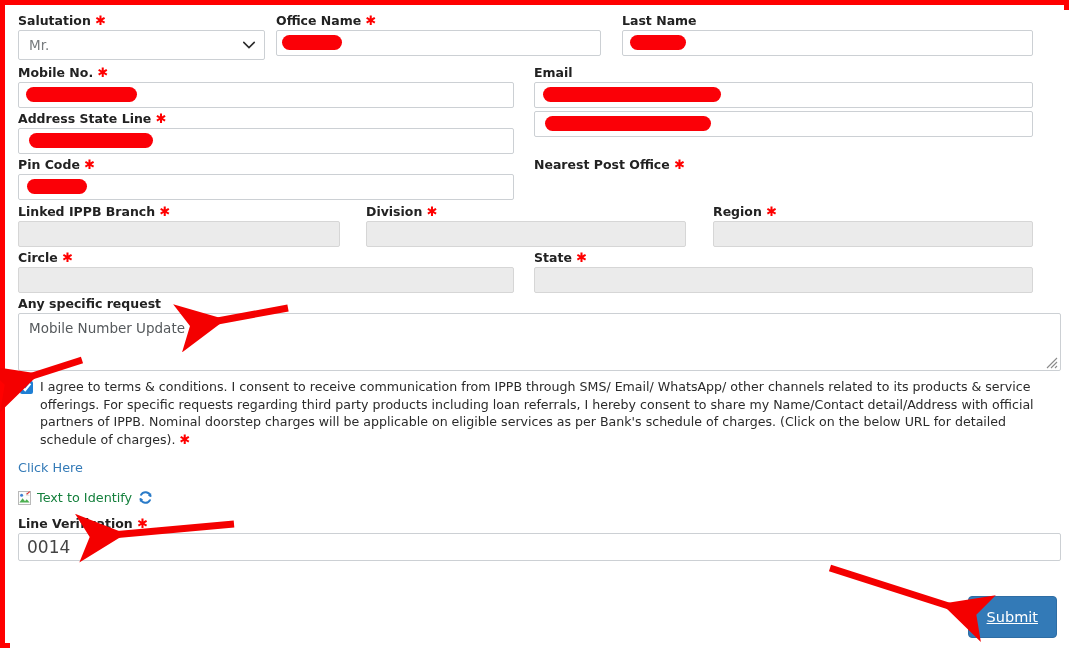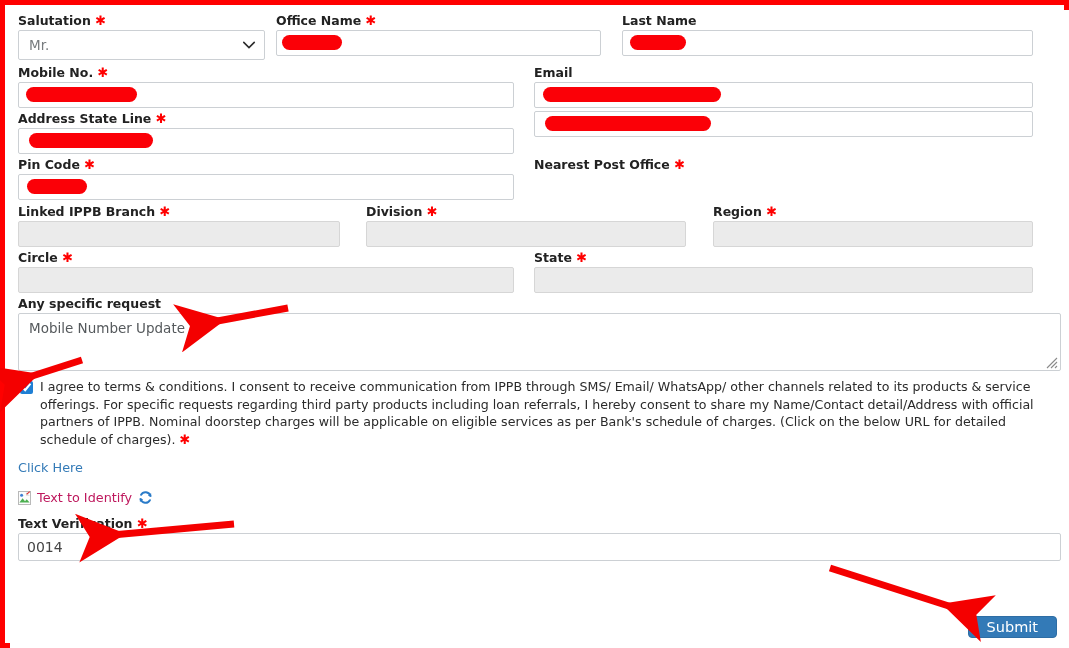--- a/index.html
+++ b/index.html
@@ -137,34 +137,35 @@
   }
 
   .captcha-row {
     display: flex;
     align-items: center;
     gap: 6px;
     margin-top: 12px;
     height: 18px;
   }
   .brokenimg { width: 13px; height: 14px; display:block; }
-  .captcha-alt { font-size: 12.8px; color: #be185d; }
+  .captcha-alt { font-size: 12.8px; color: #15803d; }
   .refresh-ico { width: 15px; height: 15px; display: block; cursor: pointer; }
 
   .submit-btn {
     position: absolute;
     right: 12px; bottom: 10px;
     background: #337ab7;
     border: 1px solid #2e6da4;
     border-radius: 4px;
     color: #ffffff;
     font-family: "DejaVu Sans", "Liberation Sans", sans-serif;
     font-size: 14.5px;
-    padding: 2px 18px;
+    padding: 12px 18px;
     cursor: pointer;
+    text-decoration: underline;
   }
 
   
   .anno {
     position: absolute;
     left: 0; top: 0;
     width: 1069px; height: 648px;
     pointer-events: none;
   }
 </style>
@@ -319,22 +320,22 @@
           <path d="M13.2 6.3 A5.4 5.4 0 0 0 3.3 5.1" stroke="#2a7bc8" stroke-width="2.1" fill="none" stroke-linecap="round"></path>
           <path d="M2.8 9.7 A5.4 5.4 0 0 0 12.7 10.9" stroke="#2a7bc8" stroke-width="2.1" fill="none" stroke-linecap="round"></path>
           <path d="M13.9 3.3 L14.3 7.1 L10.6 6.2 Z" fill="#2a7bc8"></path>
           <path d="M2.1 12.7 L1.7 8.9 L5.4 9.8 Z" fill="#2a7bc8"></path>
         </svg>
       </span>
     </div>
 
     
     <div class="row" style="position:relative; margin-top:10px;">
-      <label class="fld-label"><span>Text Verification</span> <span class="req">✱</span></label>
-      <input class="inp" style="height: 28px; font-size: 14px;" value="0014">
+      <label class="fld-label"><span>Line Verification</span> <span class="req">✱</span></label>
+      <input class="inp" style="height: 28px; font-size: 17px;" value="0014">
     </div>
 
     <button class="submit-btn">Submit</button>
   </div>
 </div>
 
 <svg class="anno" viewBox="0 0 1069 648">
   <defs>
     <marker id="ah" markerWidth="7" markerHeight="7" refX="2" refY="3.5" orient="auto">
       <path d="M7,0 L0,3.5 L7,7 L5.2,3.5 Z" fill="#f40000"></path>

